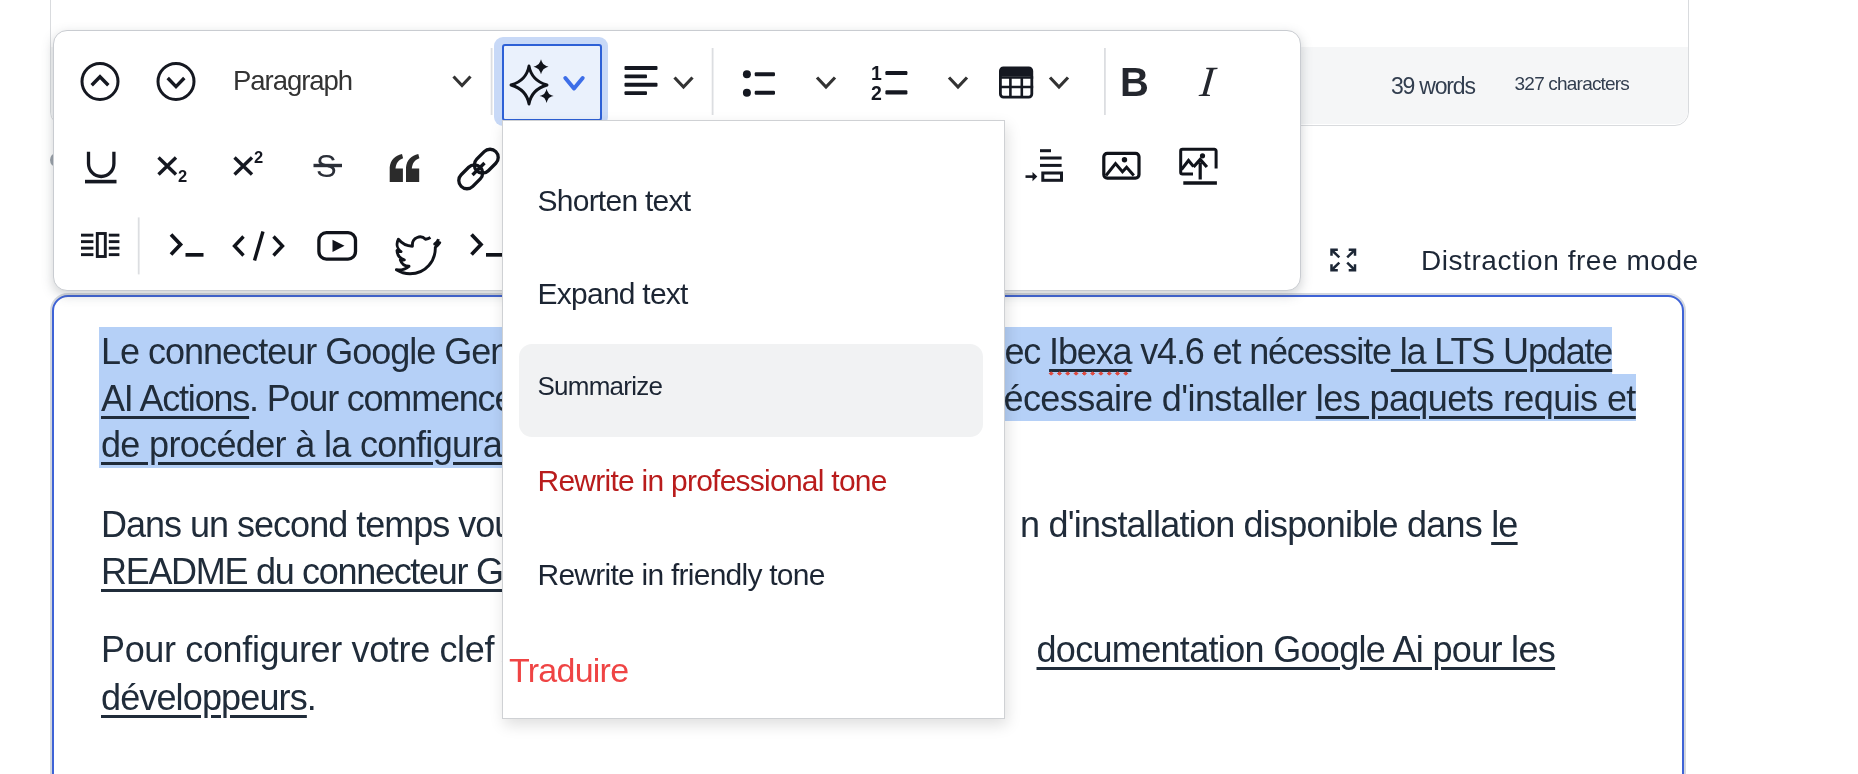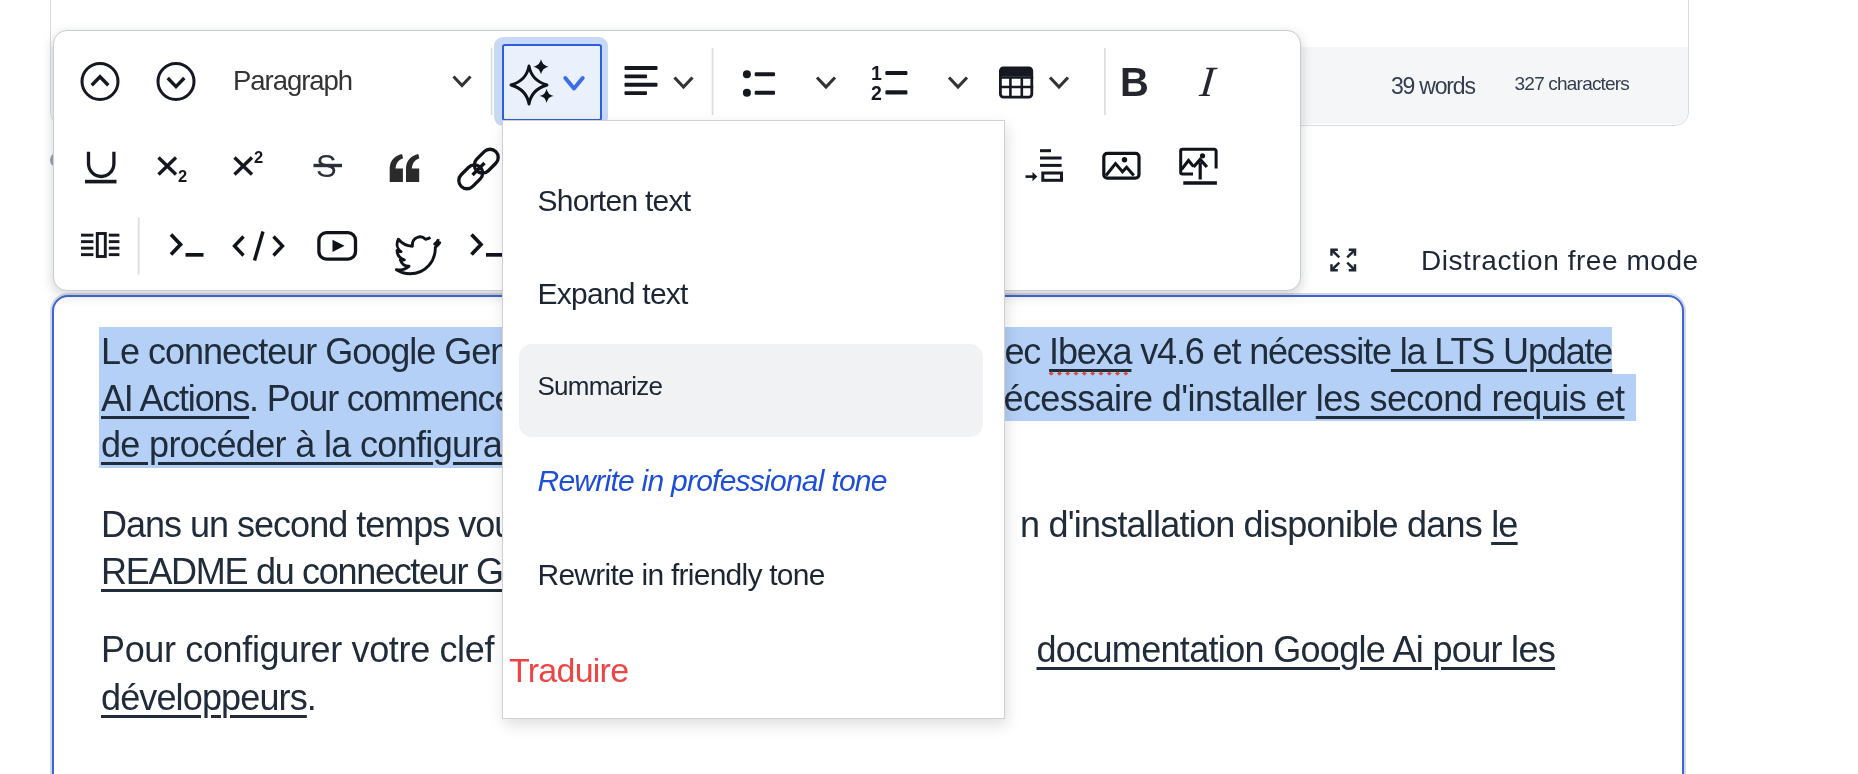--- a/index.html
+++ b/index.html
@@ -31,21 +31,21 @@
 
 <div class="abs" style="left:52px;top:295px;width:1631.5px;height:520px;background:#fff;border:2.5px solid #3f63d6;border-radius:16px;box-sizing:border-box;box-shadow:0 0 0 2px rgba(130,140,160,0.35);z-index:1;"></div>
 
 <div class="sel" style="left:99px;top:326.5px;width:1513px;height:47px;"></div>
 <div class="sel" style="left:99px;top:373.5px;width:1537px;height:47px;"></div>
 <div class="sel" style="left:99px;top:420.5px;width:600px;height:47.5px;"></div>
 
 <div class="ln" style="left:101px;top:328px;z-index:3;">Le connecteur Google Generative AI</div>
 <div class="ln" style="left:1004.5px;top:328px;letter-spacing:-1.15px;z-index:3;">ec <span class="ul">Ibexa</span> v4.6 et nécessite<span class="ul"> la LTS Update</span></div>
 <div class="ln" style="left:101px;top:375px;letter-spacing:-1.2px;z-index:3;"><span class="ul">AI Actions</span>. Pour commencer à uti</div>
-<div class="ln" style="left:1003.5px;top:375px;letter-spacing:-0.58px;z-index:3;">écessaire d'installer <span class="ul">les second requis et</span></div>
+<div class="ln" style="left:1003.5px;top:375px;letter-spacing:-0.58px;z-index:3;">écessaire d'installer <span class="ul">les paquets requis et</span></div>
 <div class="ln" style="left:101px;top:421px;letter-spacing:-0.66px;z-index:3;"><span class="ul">de procéder à la configuration.</span></div>
 <div class="ln" style="left:101px;top:500.5px;z-index:3;">Dans un second temps vous pour</div>
 <div class="ln" style="left:1020px;top:500.5px;letter-spacing:-0.79px;z-index:3;">n d'installation disponible dans <span class="ul">le</span></div>
 <div class="ln" style="left:101px;top:548px;letter-spacing:-1.3px;z-index:3;"><span class="ul">README du connecteur Gemini</span></div>
 <div class="ln" style="left:101px;top:626.3px;letter-spacing:-0.35px;z-index:3;">Pour configurer votre clef API,</div>
 <div class="ln" style="left:1008.5px;top:626.3px;letter-spacing:-0.68px;z-index:3;margin-left:28px;"><span class="ul">documentation Google Ai pour les</span></div>
 <div class="ln" style="left:101px;top:674px;letter-spacing:-0.86px;z-index:3;"><span class="ul">développeurs</span>.</div>
 
 <div class="abs" style="left:1047px;top:370.5px;width:83px;height:5px;z-index:3;background-image:radial-gradient(circle 2.1px,#de4b41 90%,rgba(0,0,0,0) 100%);background-size:8.3px 5px;background-position:0 0;"></div>
 
@@ -190,15 +190,15 @@
 
 <path d="M471.5 234.5 L481 244.5 L471.5 254.5" fill="none" stroke="#10131a" stroke-width="3.7"></path>
 <rect x="486" y="253" width="16" height="3.7" fill="#10131a"></rect>
 </svg>
 
 <div class="abs" style="left:501.5px;top:119.5px;width:503px;height:599px;background:#fff;border:1.5px solid #cfd1d4;box-sizing:border-box;z-index:10;box-shadow:2px 6px 14px rgba(0,0,0,0.13);"></div>
 <div class="abs" style="left:518.5px;top:344.3px;width:464.5px;height:92.3px;background:#f1f2f3;border-radius:13px;z-index:11;"></div>
 <div class="abs nw" style="left:537.5px;top:183.8px;font-size:30px;letter-spacing:-0.75px;color:#1c2533;z-index:12;">Shorten text</div>
 <div class="abs nw" style="left:537.5px;top:277.3px;font-size:30px;letter-spacing:-0.75px;color:#1c2533;z-index:12;">Expand text</div>
 <div class="abs nw" style="left:537.5px;top:370.8px;font-size:26px;letter-spacing:-0.75px;color:#1c2533;z-index:12;">Summarize</div>
-<div class="abs nw" style="left:537.5px;top:464.3px;font-size:30px;letter-spacing:-0.75px;color:#1d4ed8;z-index:12;font-style:italic;">Rewrite in professional tone</div>
+<div class="abs nw" style="left:537.5px;top:464.3px;font-size:30px;letter-spacing:-0.75px;color:#b91c1c;z-index:12;">Rewrite in professional tone</div>
 <div class="abs nw" style="left:537.5px;top:557.8px;font-size:30px;letter-spacing:-0.75px;color:#1c2533;z-index:12;">Rewrite in friendly tone</div>
 <div class="abs nw" style="left:509px;top:651.3px;font-size:34px;letter-spacing:-0.75px;color:#ef4444;z-index:12;">Traduire</div>
 
 </body></html>

